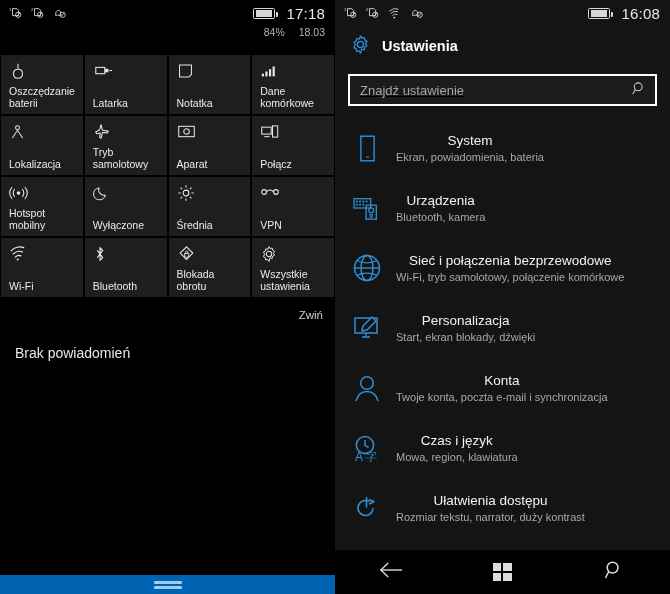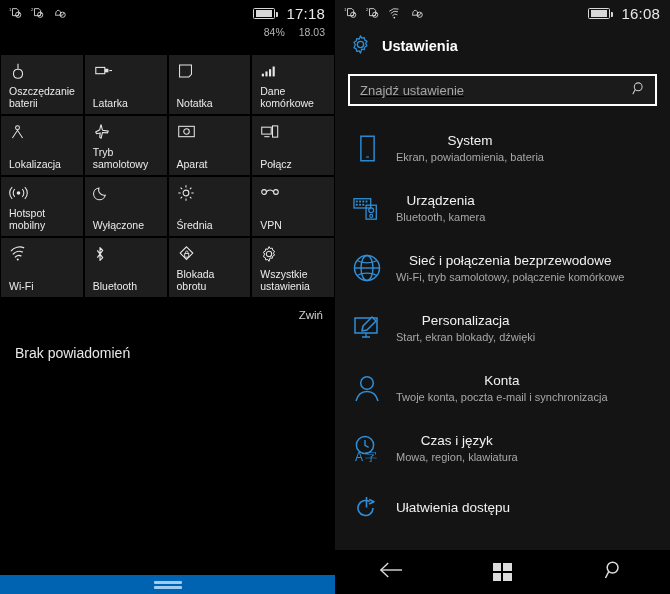--- a/index.html
+++ b/index.html
@@ -491,20 +491,21 @@
       <div class="s-item">
         <span class="s-ico">
           <svg width="28" height="28" viewBox="0 0 28 28">
               <path d="M20 14a7.5 7.5 0 11-3.4-6.3" fill="none" stroke="#2f8fd8" stroke-width="1.6"></path>
               <line x1="13.5" y1="3" x2="13.5" y2="13.5" stroke="#2f8fd8" stroke-width="1.6"></line>
               <path d="M16 5.5l5 2.2-5 2.3" fill="none" stroke="#2f8fd8" stroke-width="1.5" stroke-linejoin="round"></path>
             </svg>
         </span>
         <span class="s-text">
           <span class="s-title">Ułatwienia dostępu</span>
+          <span class="s-sub">Rozmiar tekstu, narrator, duży kontrast</span>
         </span>
       </div>
 
       <div class="s-item">
         
         
       </div>
 
     </div>
 

